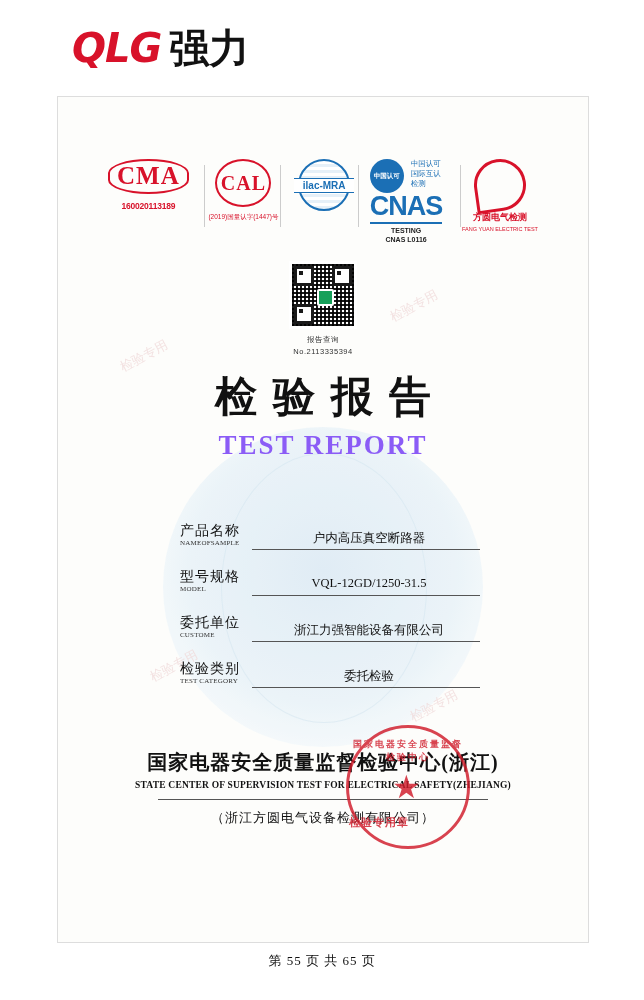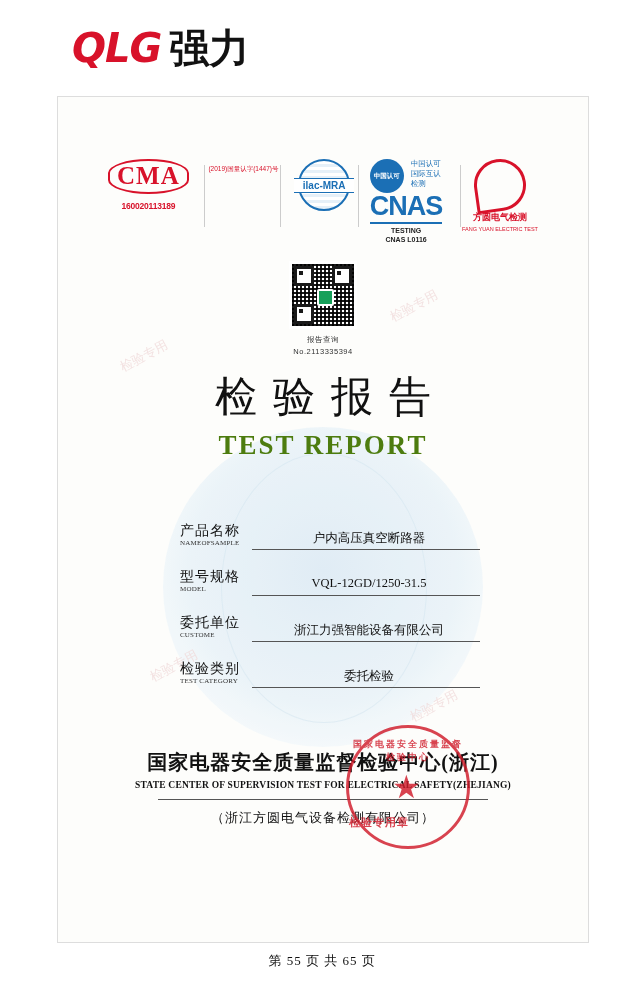--- a/index.html
+++ b/index.html
@@ -219,32 +219,32 @@
     font-size: 7.5px; color: #333; margin-top: 6px; line-height: 1.5;
     letter-spacing: .5px;
   }
 
   
   .title-cn {
     position: absolute; left: 0; right: 0; top: 272px;
     text-align: center;
     font-family: "Liberation Serif", serif;
     font-size: 42px;
-    font-weight: normal;
+    font-weight: bold;
     color: #111111;
     letter-spacing: 16px;
     text-indent: 16px;
   }
   .title-en {
     position: absolute; left: 0; right: 0; top: 333px;
     text-align: center;
     font-family: "Liberation Serif", serif;
     font-size: 27px;
     font-weight: bold;
-    color: #4d7c0f;
+    color: #8b5cf6;
     letter-spacing: 2px;
   }
 
   
   .fields {
     position: absolute;
     left: 122px;
     top: 425px;
     width: 300px;
   }
@@ -361,20 +361,23 @@
   <div class="marks">
 
     <div class="mark cma">
       <span class="glyph">CMA</span>
       <div class="sub">160020113189</div>
     </div>
 
     <div class="marks-divider" style="left:96px;"></div>
 
     <div class="mark cal">
+      <div class="ring">
+        <span class="glyph">CAL</span>
+      </div>
       <div class="sub">(2019)国量认字(1447)号</div>
     </div>
 
     <div class="marks-divider" style="left:172px;"></div>
 
     <div class="mark ilac">
       <div class="ring">
         <div class="band">ilac-MRA</div>
       </div>
     </div>

